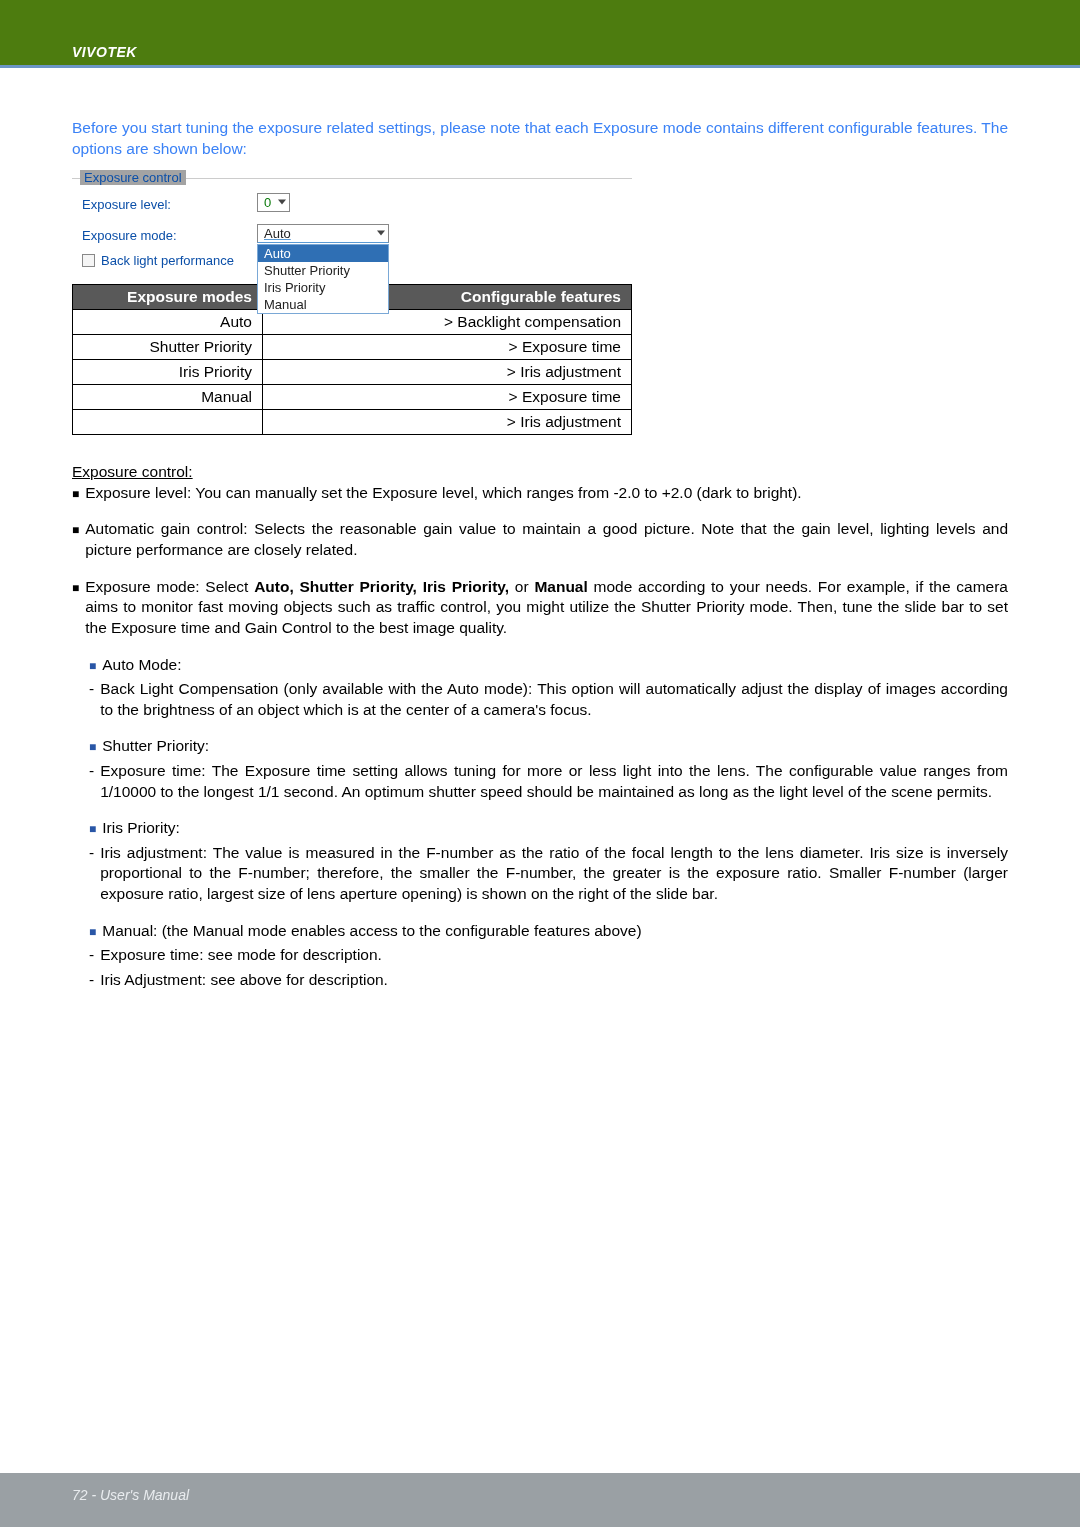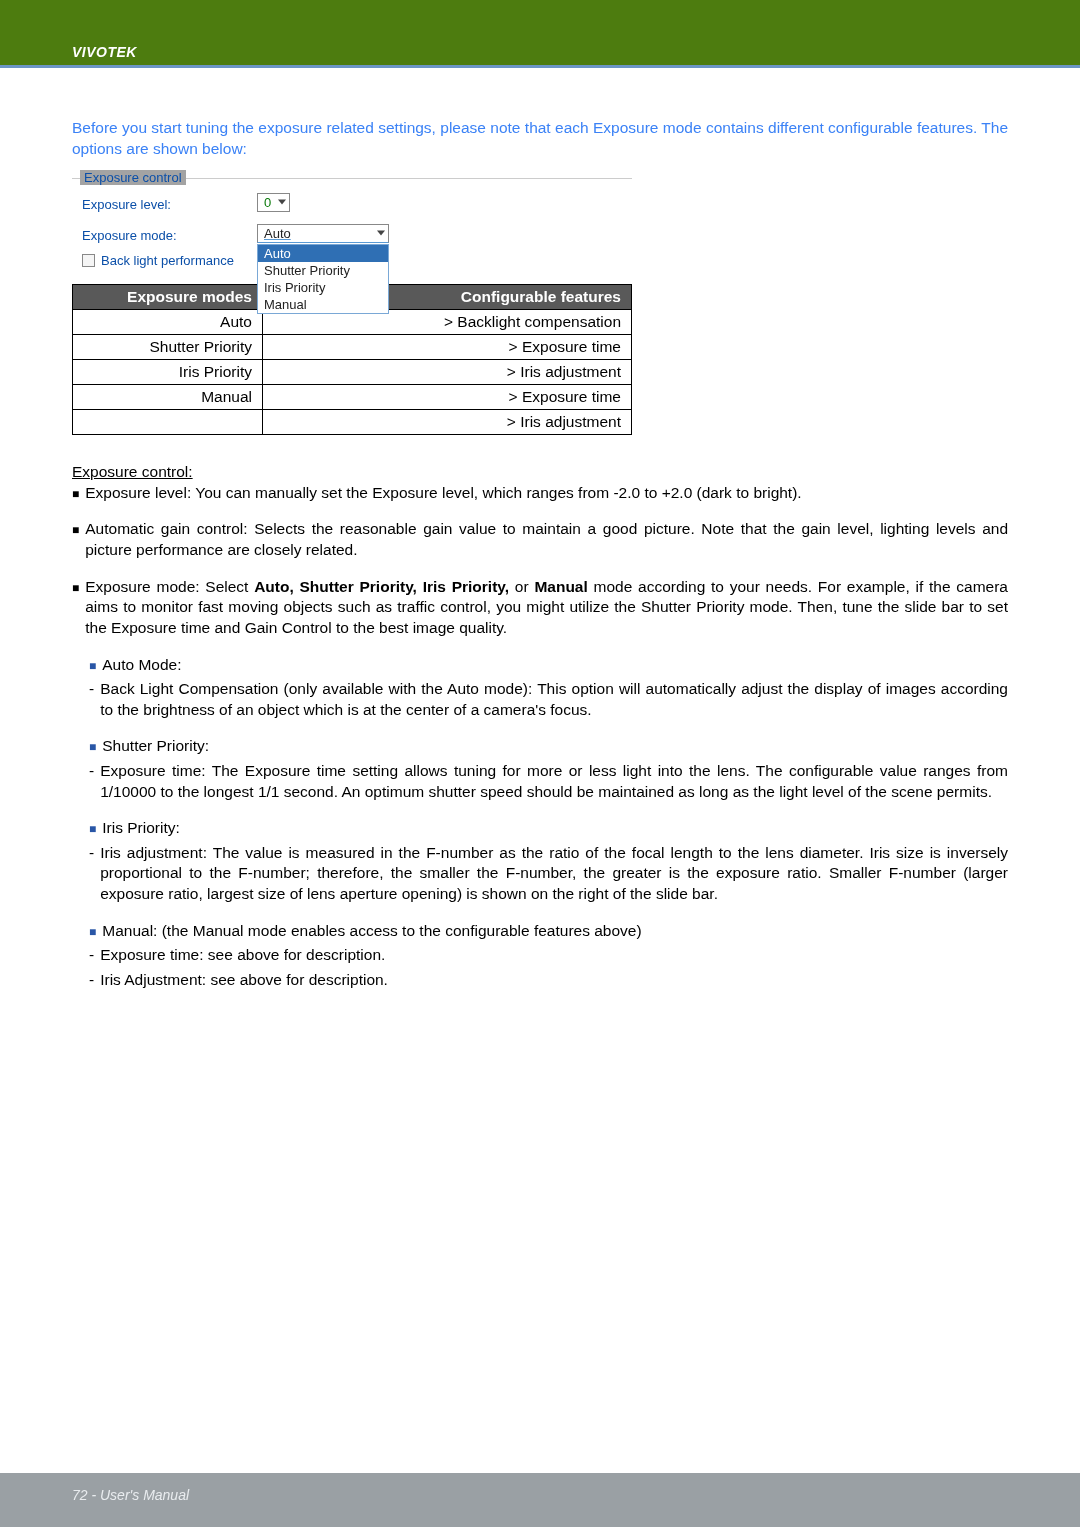--- a/index.html
+++ b/index.html
@@ -339,21 +339,21 @@
     </div>
   </div>
 
   <div class="bullet-block indent1" style="margin-bottom:4px">
     <div class="bullet-row" style="margin-bottom:4px">
         <span class="sq blue">■</span>
       <span class="bullet-body">Manual: (the Manual mode enables access to the configurable features above)</span>
     </div>
     <div class="bullet-row" style="margin-bottom:4px">
         <span class="dash">-</span>
-      <span class="bullet-body">Exposure time: see above for description.</span>
+      <span class="bullet-body">Exposure time: see mode for description.</span>
     </div>
     <div class="bullet-row">
         <span class="dash">-</span>
       <span class="bullet-body">Iris Adjustment: see above for description.</span>
     </div>
   </div>
 
 </div>
 
 <div class="footer">

